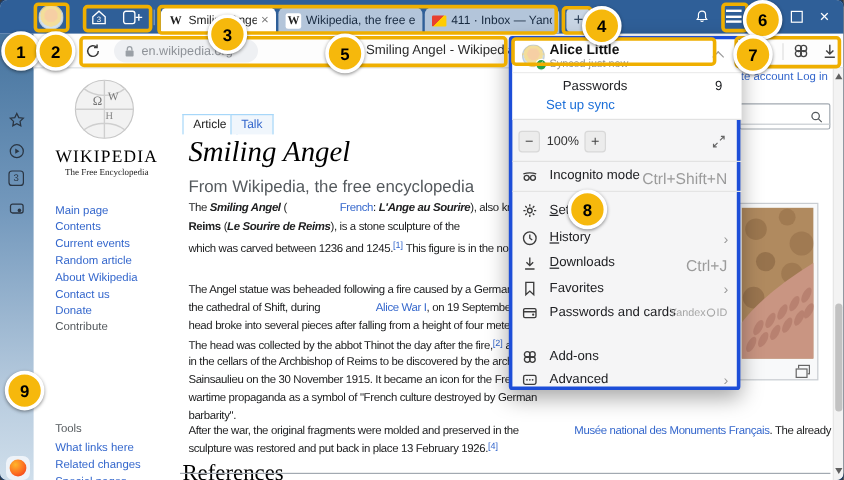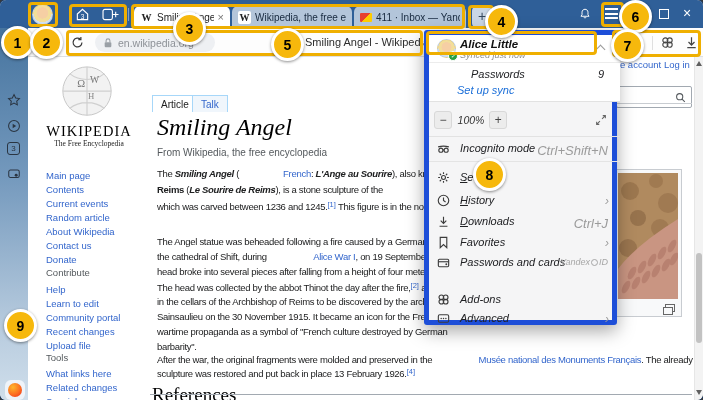--- a/index.html
+++ b/index.html
@@ -29,38 +29,38 @@
   
   .wikipanel{left:28px;top:57px;width:122px;height:343px;background:#fff;z-index:10;}
   .wm-title{font-family:"Liberation Serif",serif;font-size:14.5px;letter-spacing:1px;color:#000;text-align:center;}
   .wm-sub{font-family:"Liberation Serif",serif;font-size:7.5px;color:#222;text-align:center;}
   .wl{display:block;height:14px;line-height:14px;font-size:9.5px;color:#3366cc;white-space:nowrap;}
   .wh{height:14px;line-height:14px;font-size:9.5px;color:#54595d;}
   
   .content{left:150px;top:57px;width:545px;height:343px;background:#fff;z-index:10;}
   .atab{top:38px;height:17px;font-size:10px;line-height:17px;padding:0 8px;box-sizing:border-box;border:1px solid #a7d7f9;border-bottom:none;}
   .h1{font-family:"Liberation Serif",serif;font-style:italic;font-size:24px;color:#000;white-space:nowrap;}
-  .wsub{font-size:10px;color:#54595d;}
+  .wsub{font-size:14px;color:#54595d;}
   .pline{left:7px;width:450px;height:13px;font-size:9.5px;letter-spacing:-0.3px;color:#202122;white-space:nowrap;overflow:hidden;}
   .pline-wide{width:536px;}
   .sg-b{font-weight:bold;}
   .sg-bi{font-weight:bold;font-style:italic;}
   .sg-a{color:#3366cc;margin-left:44px;}
   .sg-sup{color:#3366cc;font-size:7.5px;vertical-align:3px;letter-spacing:0;}
   .toplink{font-size:9.5px;color:#3366cc;white-space:nowrap;}
   .searchbox{left:466px;top:29px;width:76px;height:22px;background:#fff;border:1px solid #a2a9b1;border-radius:2px;box-sizing:border-box;}
   .thumb{left:464px;top:112px;width:68px;height:148px;background:#f8f9fa;border:1px solid #c8ccd1;box-sizing:border-box;}
   .ref-h2{font-family:"Liberation Serif",serif;font-size:19px;color:#000;white-space:nowrap;}
   
   .scrolltrack{left:694px;top:57px;width:9px;height:343px;background:#f3f3f3;border-left:1px solid #e6e6e6;z-index:12;box-sizing:border-box;}
   .scrollthumb{left:696px;top:253px;width:6px;height:90px;background:#c2c2c2;border-radius:3px;z-index:13;}
   .tri-up{left:696px;top:61px;width:0;height:0;border-left:3.5px solid transparent;border-right:3.5px solid transparent;border-bottom:5px solid #606060;z-index:13;}
   .tri-down{left:696px;top:390px;width:0;height:0;border-left:3.5px solid transparent;border-right:3.5px solid transparent;border-top:5px solid #606060;z-index:13;}
   
-  .menu{left:424px;top:30px;width:193px;height:295px;background:#f5f5f6;border:5px solid #1d4ed8;border-radius:3px;box-shadow:0 6px 18px rgba(0,0,0,.35);z-index:40;box-sizing:border-box;font-style:italic;}
+  .menu{left:424px;top:30px;width:193px;height:295px;background:#f5f5f6;border:3px solid #1d4ed8;border-radius:3px;box-shadow:0 6px 18px rgba(0,0,0,.35);z-index:40;box-sizing:border-box;}
   .menu-header{left:0;top:0;width:191px;height:27px;background:#fff;border-radius:3px 3px 0 0;}
   .menu-card{left:0;top:27px;width:191px;height:40px;background:#fff;border-top:1px solid #ececec;border-bottom:1px solid #e2e2e2;box-sizing:border-box;}
   .m-name{left:31px;top:3px;font-size:11.5px;font-weight:bold;color:#111;}
   .m-status{left:31px;top:15px;font-size:9px;color:#8f8f8f;}
   .m-row-label{font-size:11px;color:#202124;white-space:nowrap;}
   .m-short{position:absolute;right:12px;top:2px;font-size:13px;color:#9b9b9b;}
   .m-chev{position:absolute;right:11px;top:1px;font-size:12px;color:#9b9b9b;}
   .m-item{left:0;width:191px;height:16px;}
   .m-item .lbl{position:absolute;left:31px;top:1px;}
   .m-ic{position:absolute;left:7px;top:0;width:15px;height:15px;}
@@ -208,27 +208,20 @@
       <div class="wl">Main page</div>
       <div class="wl">Contents</div>
       <div class="wl">Current events</div>
       <div class="wl">Random article</div>
       <div class="wl">About Wikipedia</div>
       <div class="wl">Contact us</div>
       <div class="wl">Donate</div>
     </div>
 
     <div class="abs wh" style="left:18px;top:209px;">Contribute</div>
-    <div class="abs" style="left:18px;top:226px;">
-      <div class="wl">Help</div>
-      <div class="wl">Learn to edit</div>
-      <div class="wl">Community portal</div>
-      <div class="wl">Recent changes</div>
-      <div class="wl">Upload file</div>
-    </div>
 
     <div class="abs wh" style="left:18px;top:294px;">Tools</div>
     <div class="abs" style="left:18px;top:310px;">
       <div class="wl">What links here</div>
       <div class="wl">Related changes</div>
       <div class="wl">Special pages</div>
     </div>
   </div>
 
   <div class="abs content">

